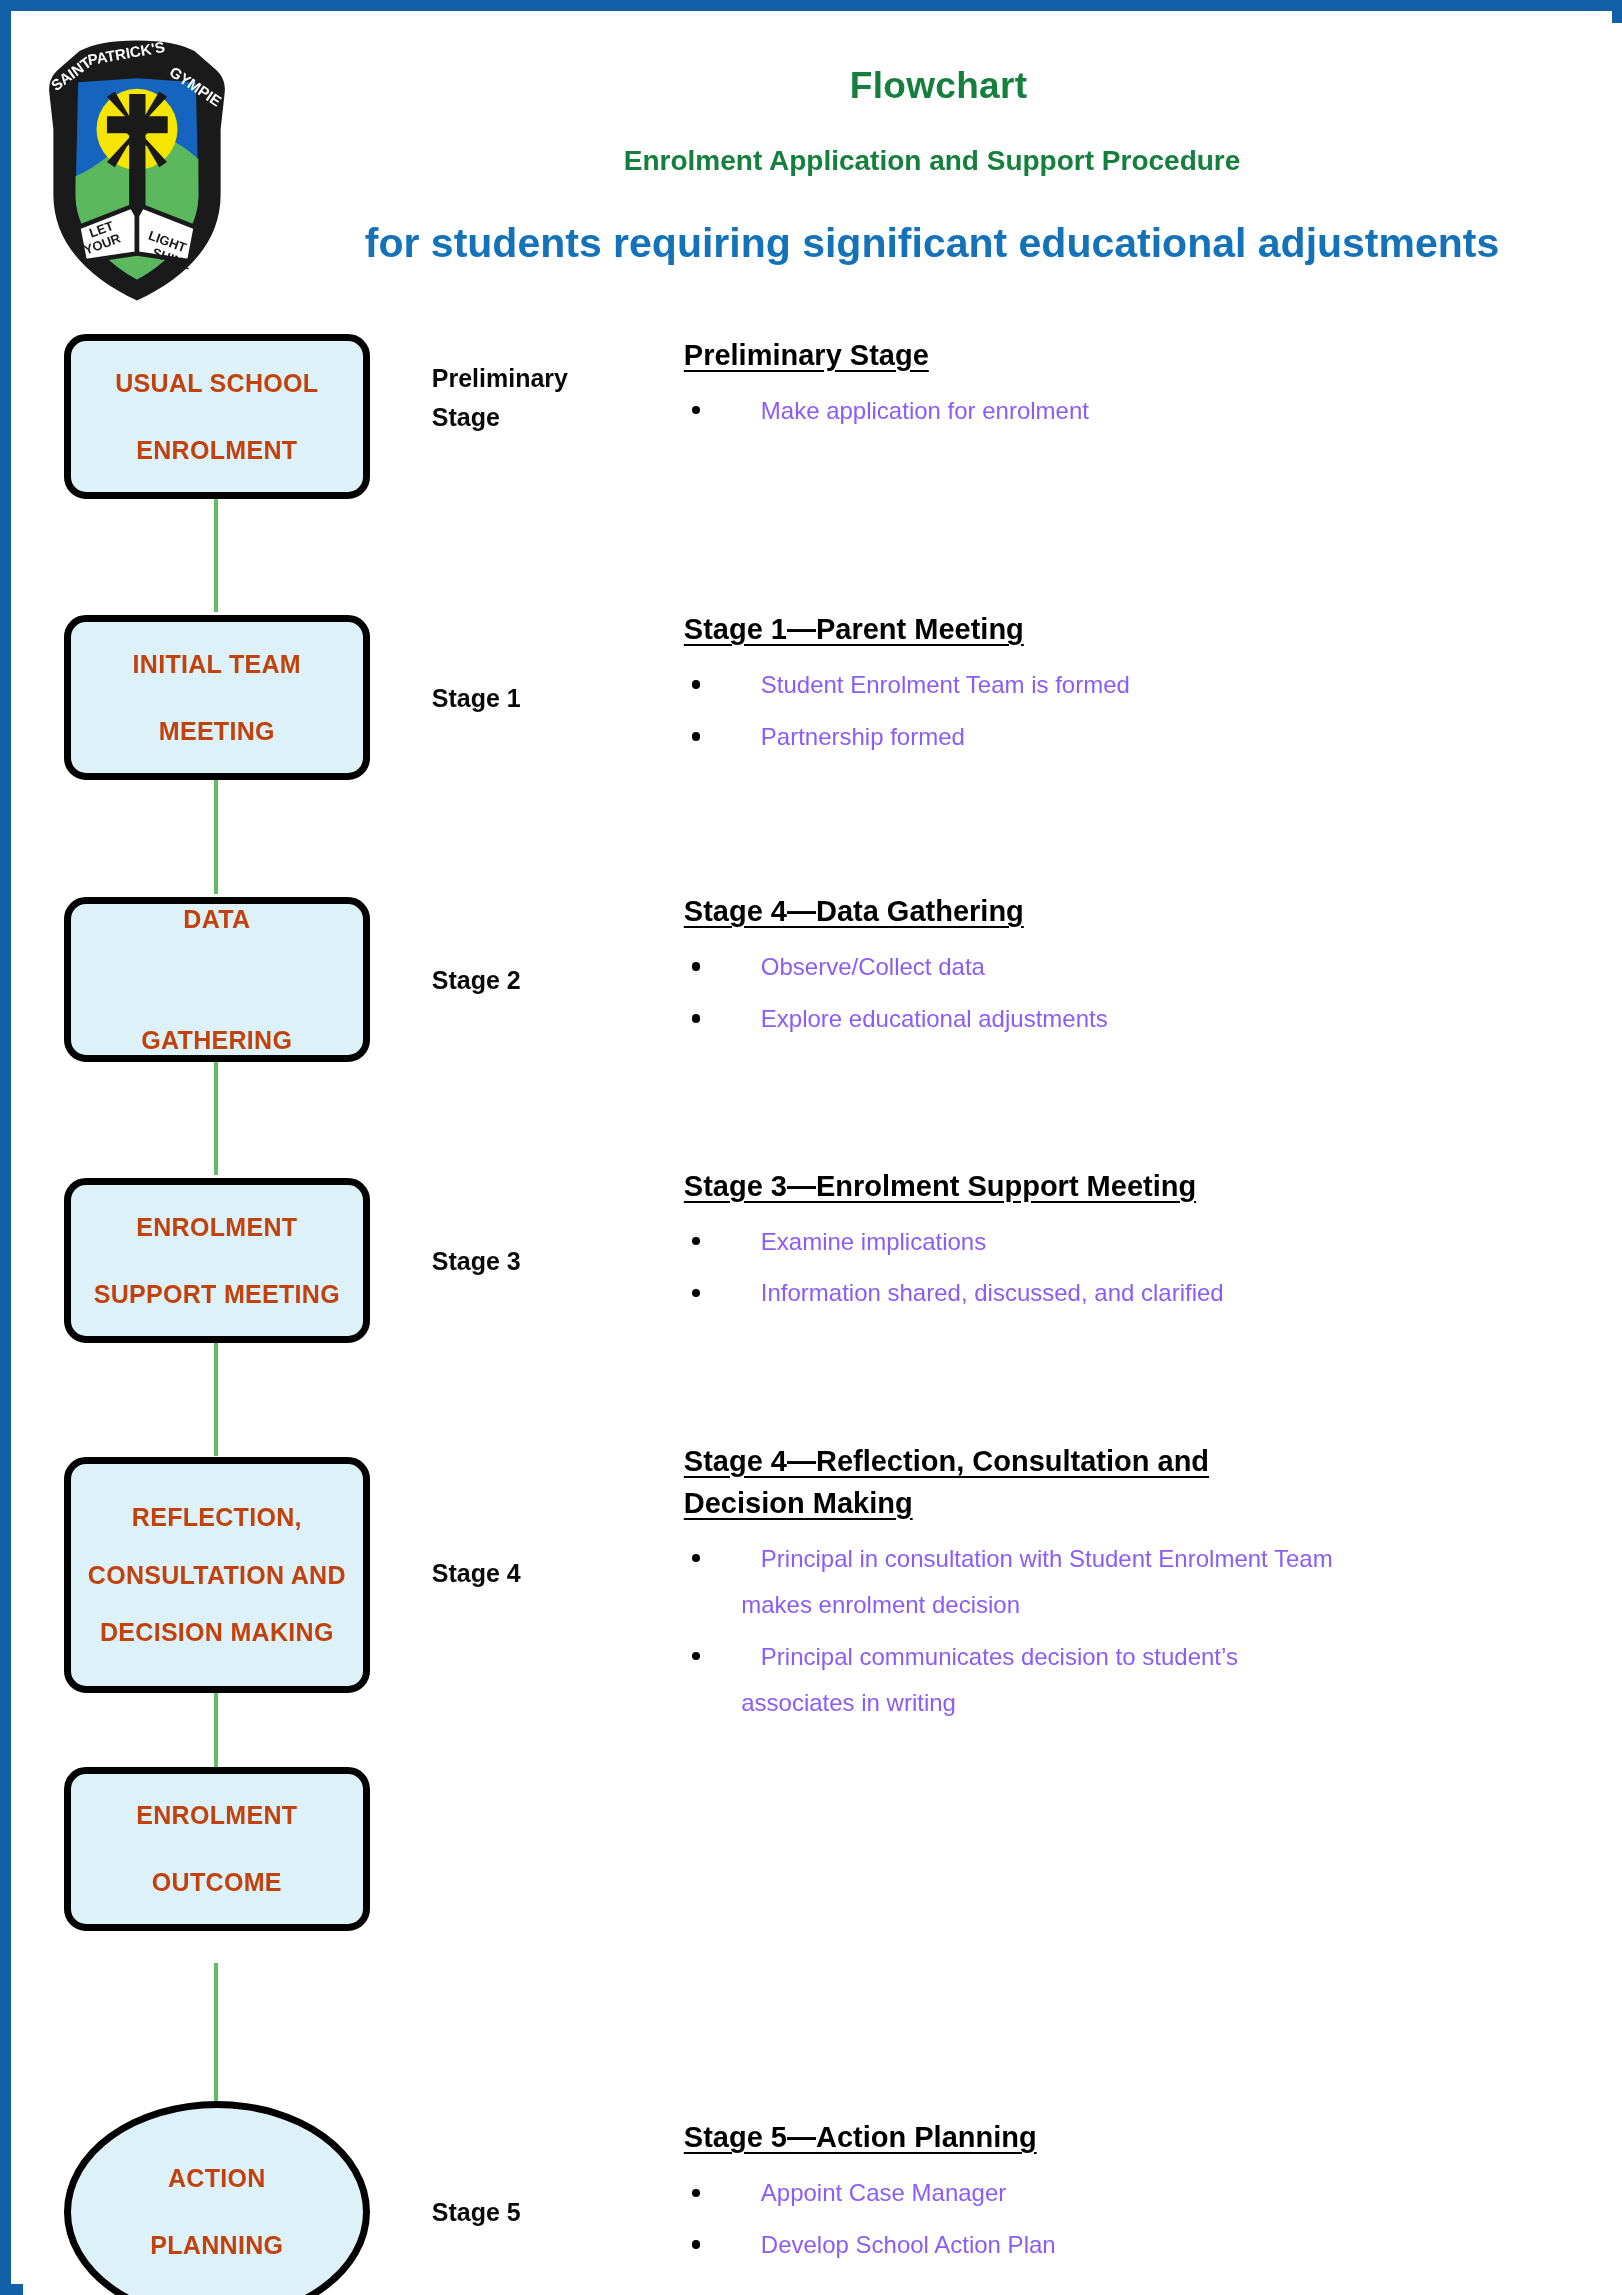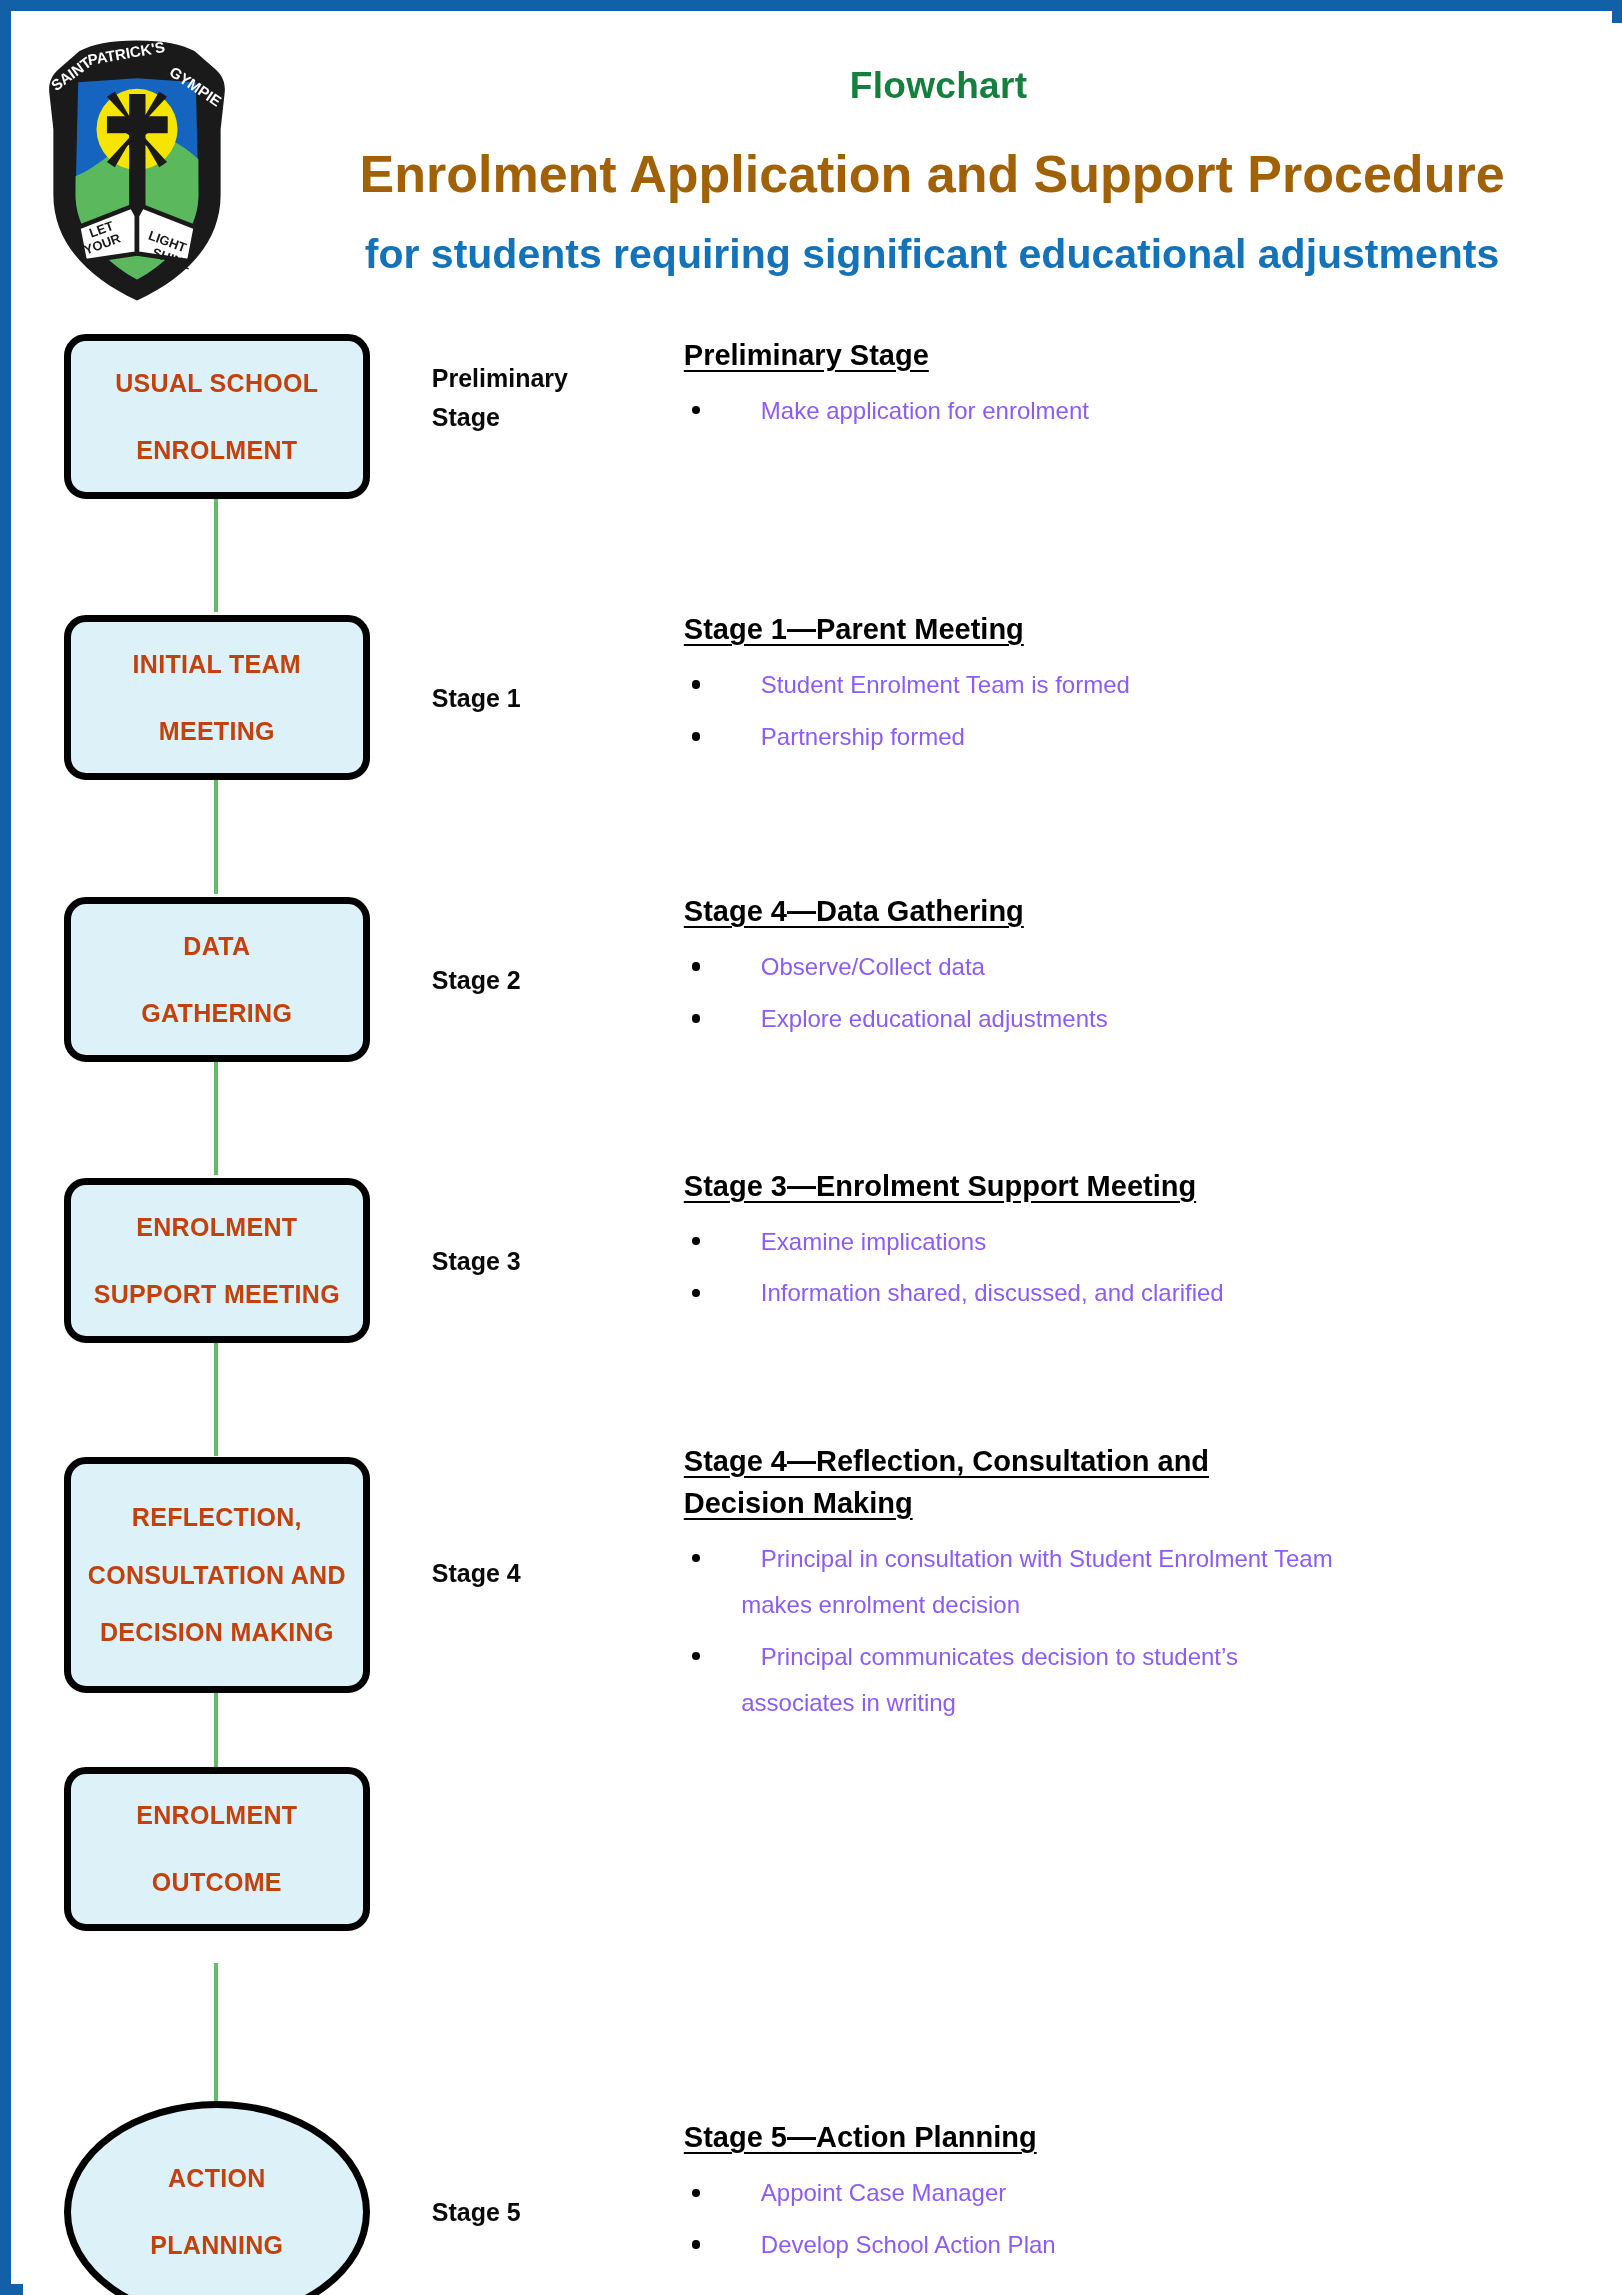--- a/index.html
+++ b/index.html
@@ -63,25 +63,25 @@
   .title-line1 {
     font-size: 37px;
     font-weight: bold;
     color: #15803d;
     letter-spacing: 0.3px;
     line-height: 1.15;
     margin-bottom: 38px;
     padding-left: 19.6px;
   }
   .title-line2 {
-    font-size: 52px;
-    font-weight: bold;
-    color: #a16207;
+    font-size: 28px;
+    font-weight: bold;
+    color: #15803d;
     line-height: 1.15;
-    margin-bottom: 26px;
+    margin-bottom: 42px;
     padding-left: 6.5px;
   }
   .title-line3 {
     font-size: 41px;
     font-weight: bold;
     color: #1473b8;
     line-height: 1.15;
     padding-left: 6.5px;
   }
 
@@ -299,21 +299,21 @@
       <div class="detail" style="top:-6.5px;">
         <div class="detail-heading">Stage 1—Parent Meeting</div>
         <ul class="bullets">
           <li><span class="dot"></span><span>Student Enrolment Team is formed</span></li>
           <li><span class="dot"></span><span>Partnership formed</span></li>
         </ul>
       </div>
     </div>
 
     <div class="row" style="top:563px;">
-      <div class="node" style="top:0;height:165px;">
+      <div class="node" style="top:0;height:165px;justify-content:space-between;">
         <div class="node-line">DATA</div>
         <div class="node-line">GATHERING</div>
       </div>
 
       <div class="stage-label" style="top:64px;">
         <div>Stage 2</div>
       </div>
 
       <div class="detail" style="top:-6.5px;">
         <div class="detail-heading">Stage 4—Data Gathering</div>

